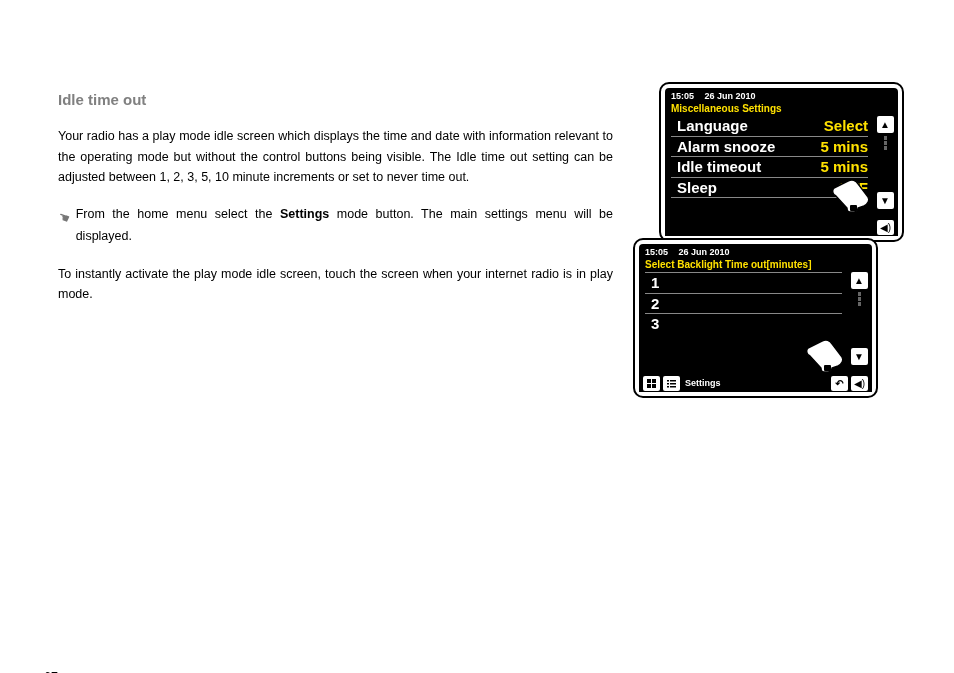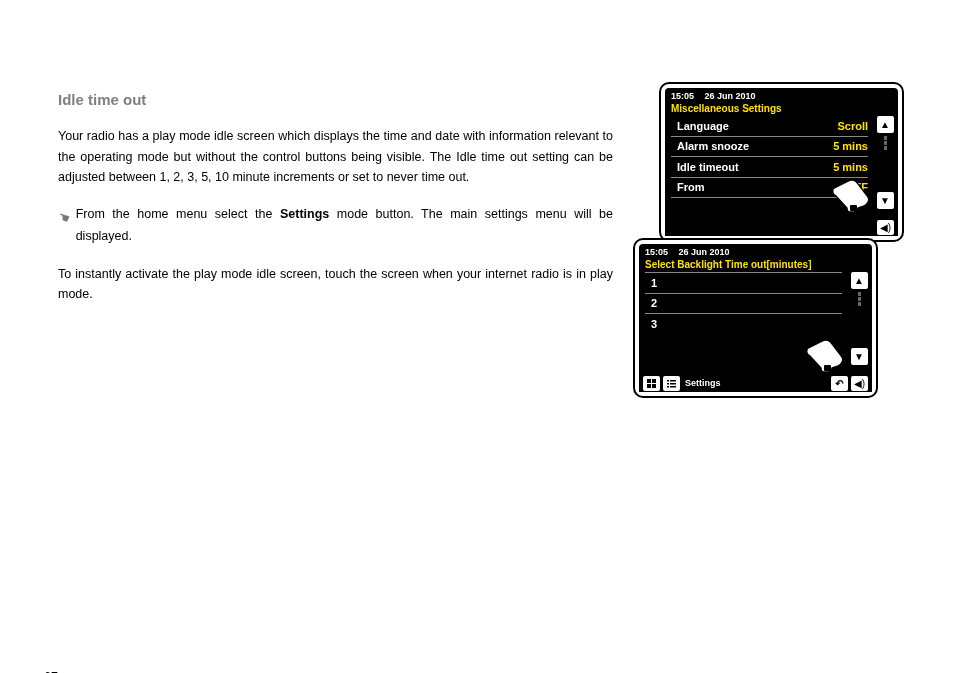--- a/index.html
+++ b/index.html
@@ -96,21 +96,21 @@
   .yellow { color: #ffe100; }
   .row-area {
     position: relative;
   }
   .row {
     display: flex;
     justify-content: space-between;
     align-items: center;
     padding: 0 6px;
     height: 19.5px;
-    font-size: 11px;
+    font-size: 15px;
     font-weight: bold;
     color: #fff;
     position: relative;
   }
   .row-sep {
     height: 1px;
     background: #888;
     margin: 0 6px;
   }
   .row .label { color: #fff; padding-left: 6px; }
@@ -217,35 +217,35 @@
     <div class="inner-screen">
       <div class="status-bar">
         <span>15:05</span>
         <span>26 Jun 2010</span>
       </div>
       <div class="screen-title yellow">Miscellaneous Settings</div>
       <div class="row-area">
         <div class="row-list">
           <div class="row">
             <span class="label">Language</span>
-            <span class="value">Scroll</span>
+            <span class="value">Select</span>
           </div>
           <div class="row-sep"></div>
           <div class="row">
             <span class="label">Alarm snooze</span>
             <span class="value">5 mins</span>
           </div>
           <div class="row-sep"></div>
           <div class="row">
             <span class="label">Idle timeout</span>
             <span class="value">5 mins</span>
           </div>
           <div class="row-sep"></div>
           <div class="row">
-            <span class="label">From</span>
+            <span class="label">Sleep</span>
             <span class="value">OFF</span>
           </div>
           <div class="row-sep"></div>
         </div>
         <div class="side-controls">
           <div class="tri-btn">
             <span>▲</span>
           </div>
           <div class="scroll-track">
             <div class="scroll-seg"></div>

